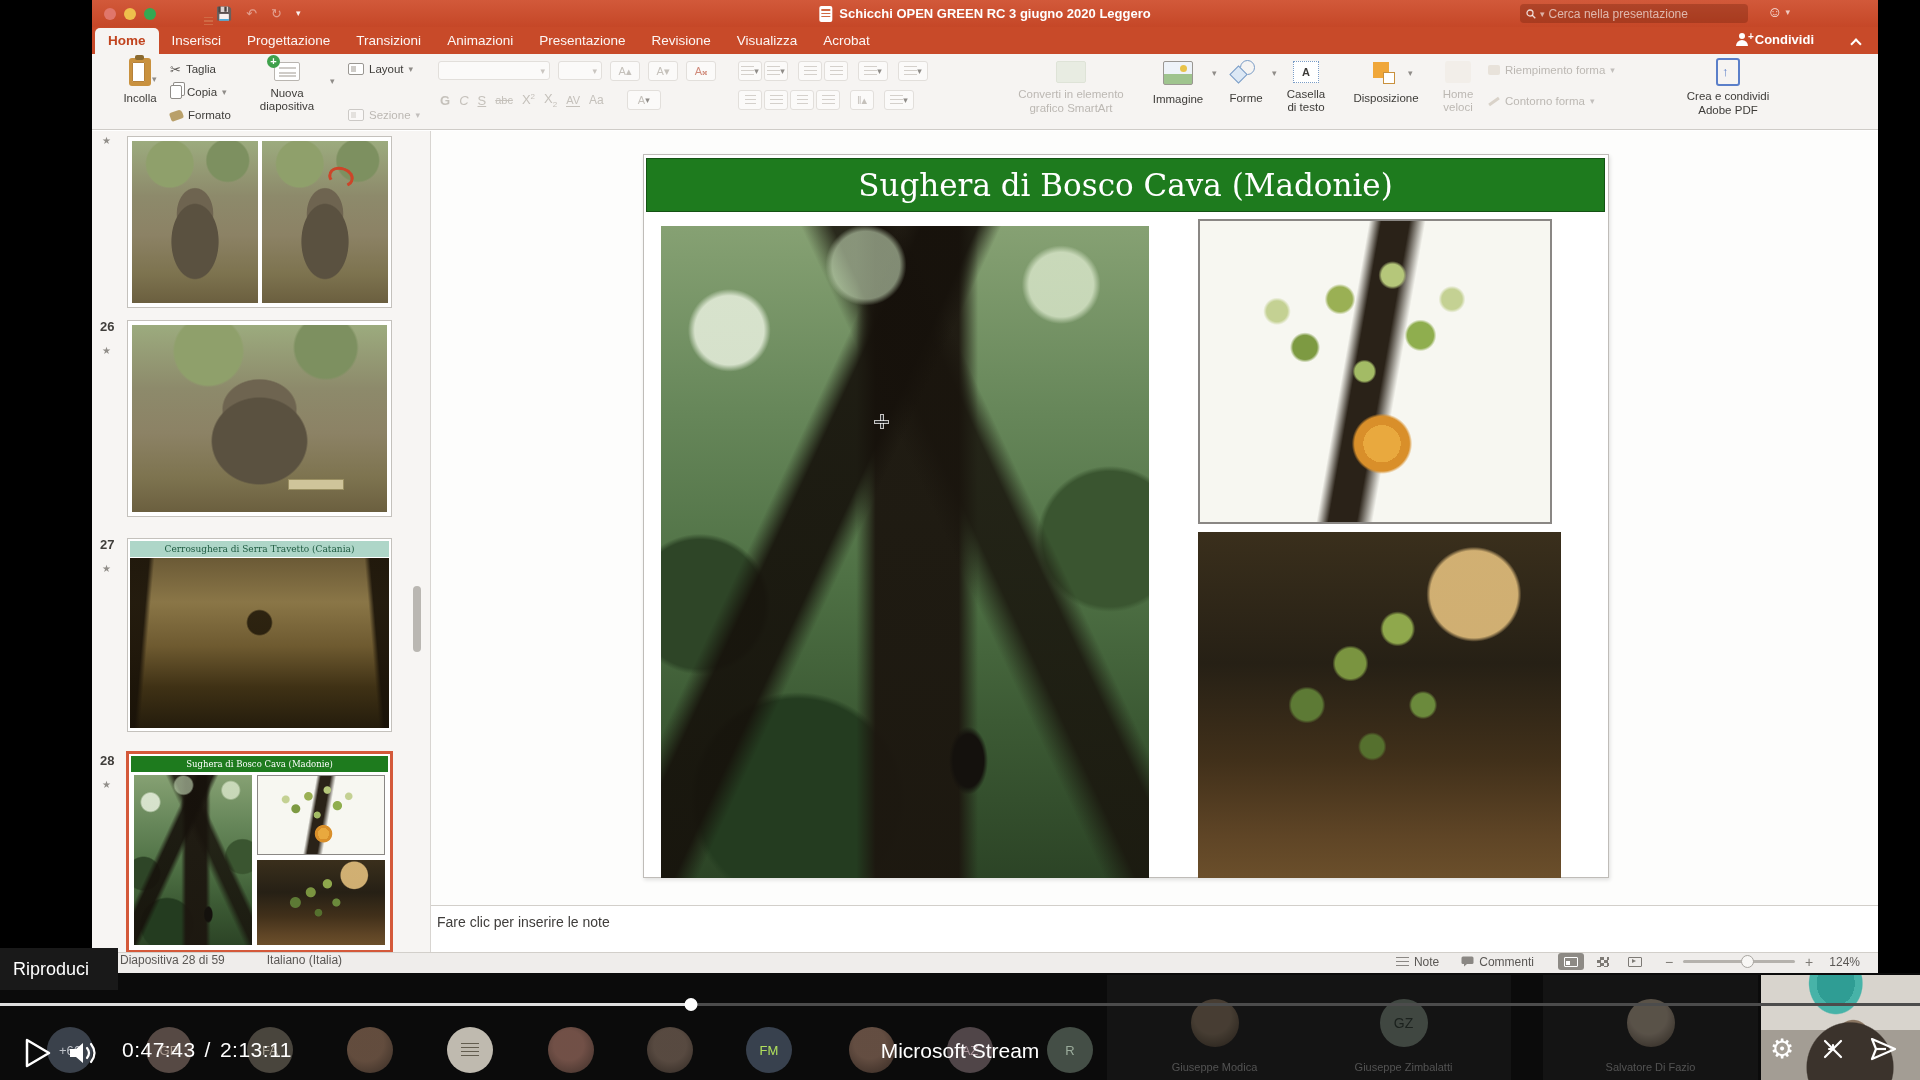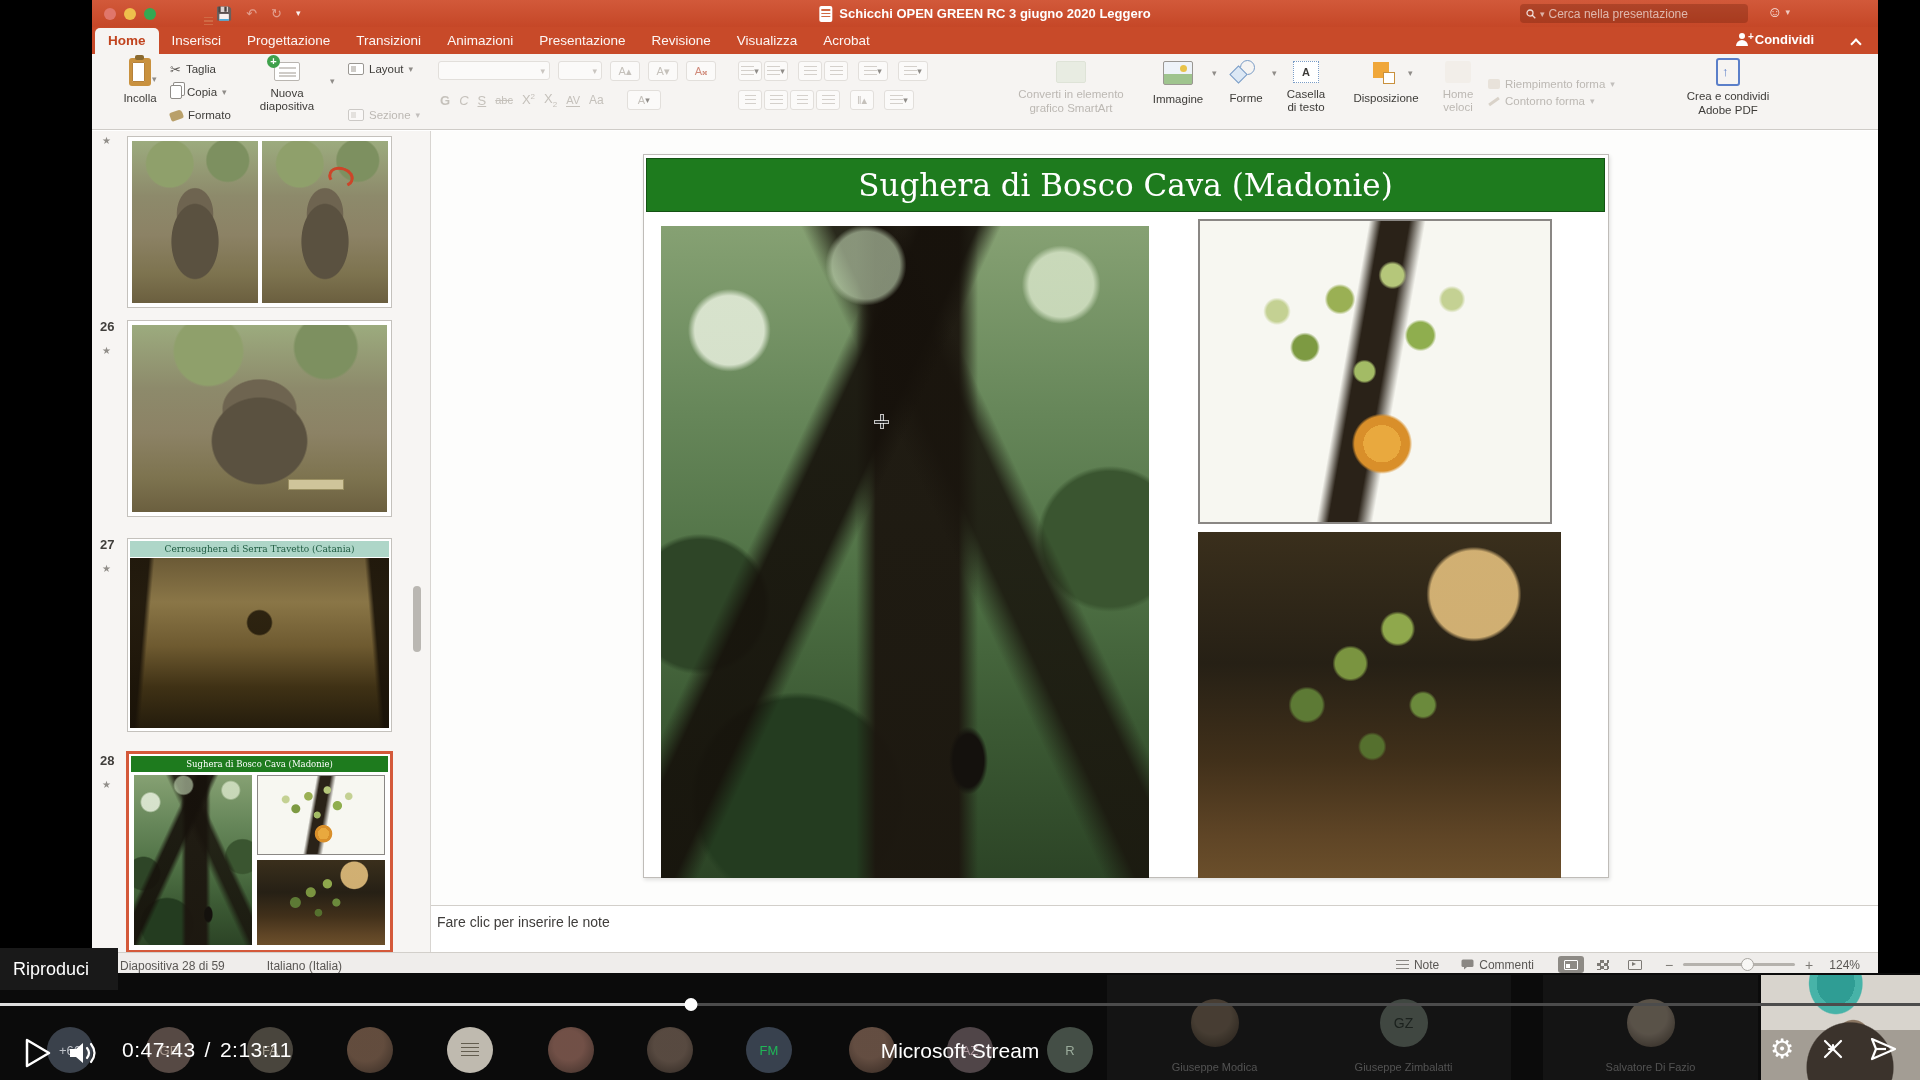--- a/index.html
+++ b/index.html
@@ -167,21 +167,21 @@
   }
   .red-arrow { position:absolute; width:26px; height:20px; border:3px solid #cc4529;
     border-bottom-color:transparent; border-radius:50%; transform:rotate(18deg); }
   .caption-tag { position:absolute; background:#cfc49a; border:1px solid #9a8f62; }
 
   
   #notesbar { left:339px; top:905px; width:1447px; height:47px; background:#fff;
     border-top:1px solid #d2cfca; color:#3f3d3b; font-size:14px; display:flex;
     align-items:flex-start; padding:8px 0 0 6px; }
   #statusbar { left:0; top:952px; width:100%; height:21px; background:#efedeb;
-    border-top:1px solid #d2cfca; display:flex; align-items:flex-end; font-size:12px; color:#5a5754; }
+    border-top:1px solid #d2cfca; display:flex; align-items:flex-start; font-size:12px; color:#5a5754; }
   .note-ico { width:13px; height:10px;
     background:repeating-linear-gradient(#8a8783 0 1.5px, transparent 1.5px 4px); margin-right:5px; }
   .view-btn { width:26px; height:17px; border-radius:3px; display:flex; align-items:center;
     justify-content:center; margin:0 3px; }
   .view-btn.sel { background:#8d8a85; }
   .vb-normal { width:14px; height:10px; border:1.5px solid #fff; border-radius:1px; position:relative; }
   .vb-normal:before { content:""; position:absolute; left:1px; bottom:1px; width:4px; height:4px; background:#fff; }
   .vb-grid { width:12px; height:10px;
     background:conic-gradient(#7d7a75 0 25%, transparent 0 50%, #7d7a75 0 75%, transparent 0);
     background-size:7px 6px; background-repeat:repeat; }
@@ -444,21 +444,21 @@
       </div>
       <span class="dd abs" style="left:1316px; top:14px;">▾</span>
       <div class="bigbtn" style="left:1344px; width:44px;">
         <div style="width:26px;height:22px;margin:3px auto 0;background:#efe9e2;border-radius:3px;opacity:.55;"></div>
         <div class="rlabel dis" style="margin-top:5px; line-height:1.15;">
           <div>Home</div>
           <div>veloci</div>
         </div>
       </div>
 
-      <div class="smallrow" style="left:1396px; top:21px;justify-content:flex-end;">
+      <div class="smallrow" style="left:1396px; top:7px;justify-content:flex-end;">
         <span style="width:12px;height:10px;background:#e8e2da;border-radius:2px;"></span>
         <span class="rlabel dis">Riempimento forma</span>
         <span class="dd" style="opacity:.5">▾</span>
       </div>
       <div class="smallrow" style="left:1396px; top:38px;">
         <span style="width:12px;height:3px;background:#d9d2c9;transform:rotate(-35deg);"></span>
         <span class="rlabel dis">Contorno forma</span>
         <span class="dd" style="opacity:.5">▾</span>
       </div>
 
@@ -574,21 +574,21 @@
       </div>
     <div class="bubble b-logo" style="left:447px;">
         <span class="mark"></span>
       </div>
     <div class="bubble b-photo2" style="left:548px;">
         <span></span>
       </div>
     <div class="bubble b-photo3" style="left:647px;">
         <span></span>
       </div>
-    <div class="bubble" style="left:746px; background:#3c4654; color:#22c55e;">
+    <div class="bubble" style="left:746px; background:#3c4654; color:#bef264;">
         <span>FM</span>
       </div>
     <div class="bubble b-photo4" style="left:849px;">
         <span></span>
       </div>
     <div class="bubble" style="left:947px; background:#564a4e; color:#b9a1a8;">
         <span>AZ</span>
       </div>
     <div class="bubble" style="left:1047px; background:#49544b; color:#a8baa9;">
         <span>R</span>

